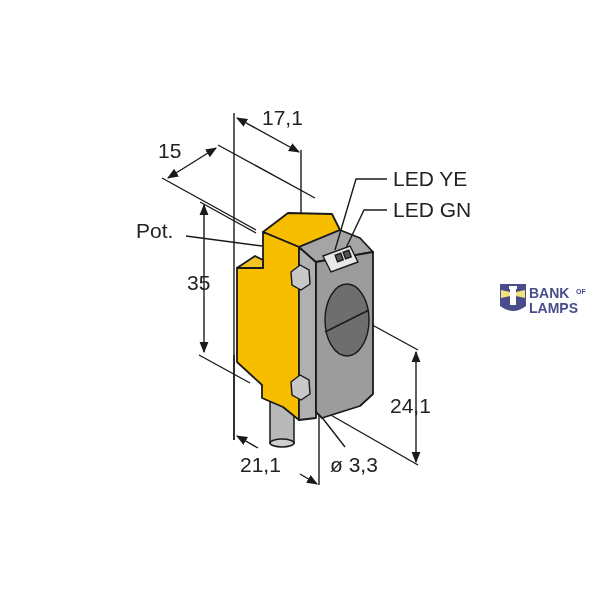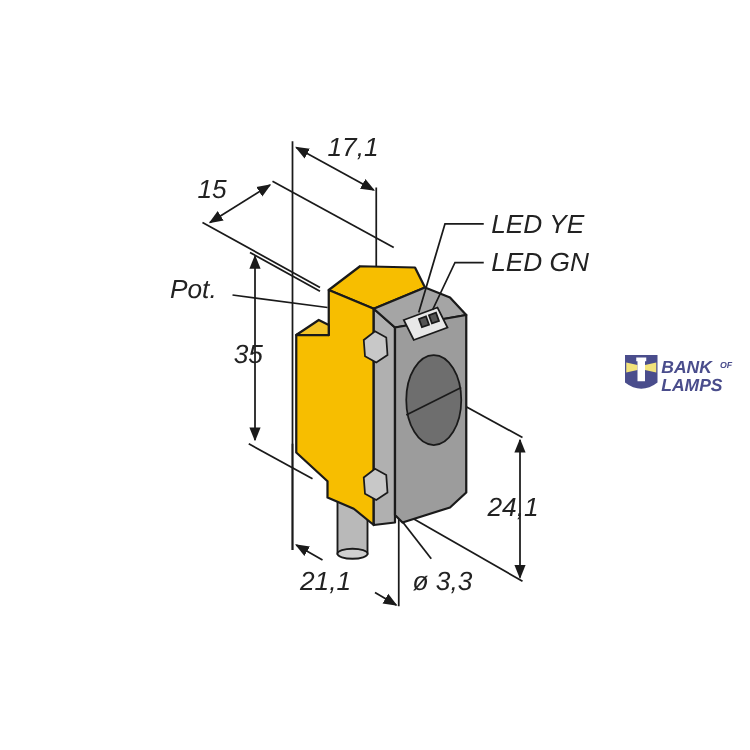--- a/index.html
+++ b/index.html
@@ -1,17 +1,17 @@
 <!DOCTYPE html>
 <html><head>
 <meta charset="utf-8">
 <style>
   html, body { margin: 0; padding: 0; background: #ffffff; }
   body { width: 600px; height: 600px; overflow: hidden; position: relative; font-family: "Liberation Sans", sans-serif; }
-  #stage { position: absolute; left: 0; top: 0; width: 600px; height: 600px; font-style: italic; }
+  #stage { position: absolute; left: 0; top: 0; width: 600px; height: 600px; }
   svg text { font-family: "Liberation Sans", sans-serif; fill: #222; }
   .dim { font-size: 21px; }
   .lbl { font-size: 21px; }
   .logo-word { font-family: "Liberation Sans", sans-serif; font-weight: bold; fill: #4a4d8c; }
 </style>
 </head>
 <body>
 
 <div id="stage">
 <svg width="600" height="600" viewBox="0 0 600 600" xmlns="http://www.w3.org/2000/svg">

